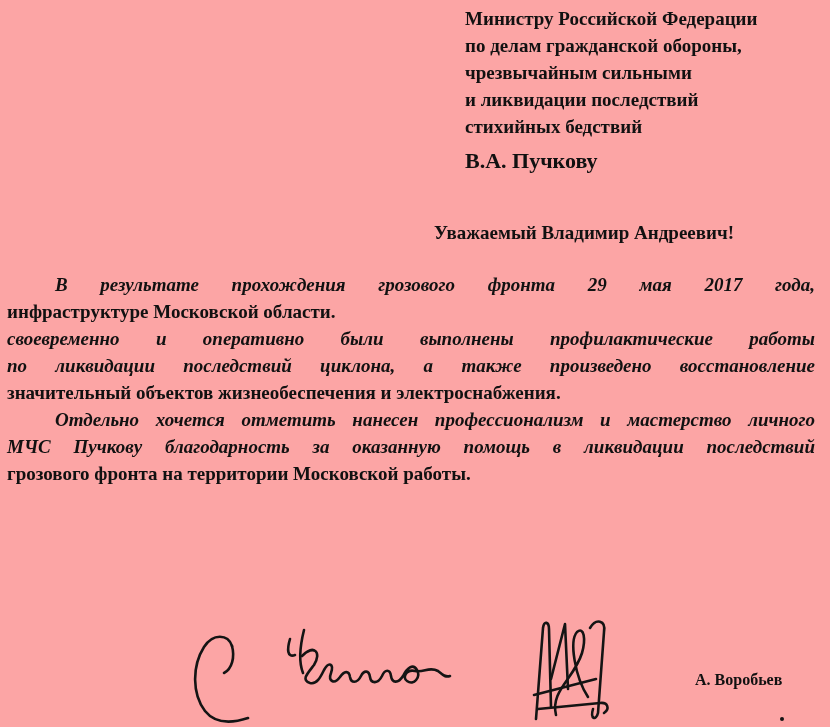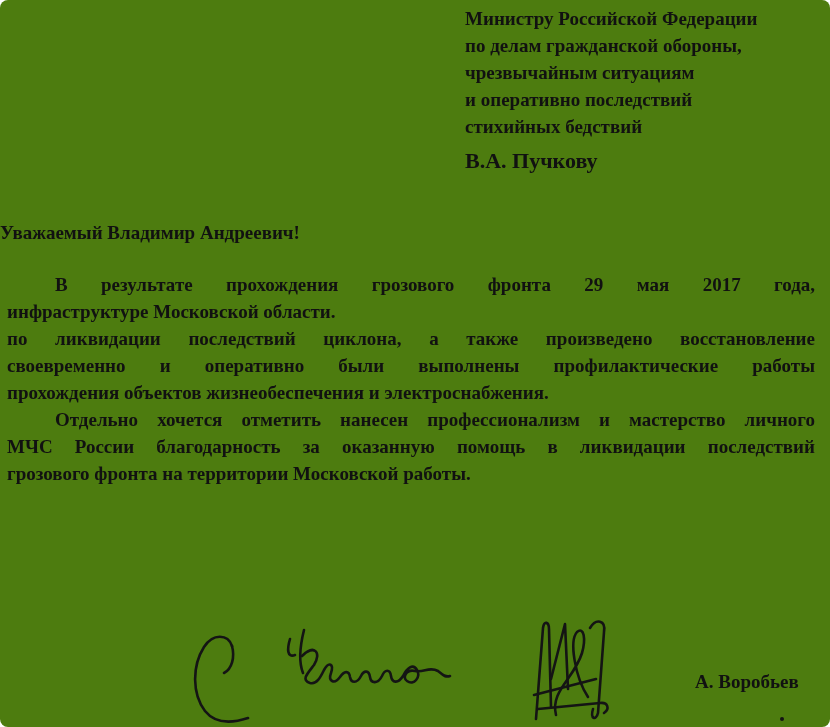--- a/index.html
+++ b/index.html
@@ -1,25 +1,24 @@
 <!DOCTYPE html>
 <html><head>
 <meta charset="utf-8">
 <style>
   html, body { margin: 0; padding: 0; background: #ffffff; }
   .page {
     position: relative;
     width: 830px;
     height: 727px;
-    background: #4d7c0f;
+    background: #fca5a5;
     overflow: hidden;
     font-family: "Liberation Serif", "DejaVu Serif", serif;
     color: #111111;
     font-weight: bold;
-    border-radius: 8px;
   }
   
   .addressee {
     position: absolute;
     left: 465px;
     top: 5px;
     width: 365px;
     font-size: 19px;
     line-height: 27px;
   }
@@ -30,89 +29,89 @@
     top: 148px;
     font-size: 22px;
     white-space: nowrap;
   }
   
   .salutation {
     position: absolute;
     left: 0;
     top: 222px;
     width: 734px;
-    text-align: left;
+    text-align: right;
     font-size: 19px;
   }
   
   .body-text {
     position: absolute;
     left: 7px;
     top: 271px;
     width: 808px;
     font-size: 19px;
     line-height: 27px;
   }
   .body-text .bl { width: 808px; }
-  .jst { text-align: justify; text-align-last: justify; }
+  .jst { text-align: justify; text-align-last: justify; font-style: italic; }
   .ind { text-indent: 48px; }
   
   .sig { position: absolute; }
   .sig svg path {
     fill: none;
     stroke: #141414;
     stroke-width: 2.6;
     stroke-linecap: round;
     stroke-linejoin: round;
   }
   .signer-name {
     position: absolute;
     left: 695px;
     top: 671px;
-    font-size: 19px;
+    font-size: 16px;
     white-space: nowrap;
   }
   .ink-dot {
     position: absolute;
     left: 780px;
     top: 717px;
     width: 4px;
     height: 4px;
     border-radius: 50%;
     background: #141414;
   }
 </style>
 </head>
 <body>
 
 <div class="page">
 
   <div class="addressee">
     <div class="line">Министру Российской Федерации</div>
     <div class="line">по делам гражданской обороны,</div>
-    <div class="line">чрезвычайным ситуациям</div>
-    <div class="line">и оперативно последствий</div>
+    <div class="line">чрезвычайным сильными</div>
+    <div class="line">и ликвидации последствий</div>
     <div class="line">стихийных бедствий</div>
   </div>
 
   <div class="addressee-name">В.А. Пучкову</div>
 
   <div class="salutation">Уважаемый Владимир Андреевич!</div>
 
   <div class="body-text">
     <div class="bl jst ind">В результате прохождения грозового фронта 29 мая 2017 года,</div>
     <div class="bl">инфраструктуре Московской области.</div>
 
+    <div class="bl jst">своевременно и оперативно были выполнены профилактические работы</div>
     <div class="bl jst">по ликвидации последствий циклона, а также произведено восстановление</div>
-    <div class="bl jst">своевременно и оперативно были выполнены профилактические работы</div>
-    <div class="bl">прохождения объектов жизнеобеспечения и электроснабжения.</div>
+    <div class="bl">значительный объектов жизнеобеспечения и электроснабжения.</div>
 
     <div class="bl jst ind">Отдельно хочется отметить нанесен профессионализм и мастерство личного</div>
 
-    <div class="bl jst">МЧС России благодарность за оказанную помощь в ликвидации последствий</div>
+    <div class="bl jst">МЧС Пучкову благодарность за оказанную помощь в ликвидации последствий</div>
     <div class="bl">грозового фронта на территории Московской работы.</div>
   </div>
 
   <div class="sig" style="left:166px; top:618px; width:300px; height:109px;">
     <svg width="300" height="109" viewBox="0 0 300 109">
       <path d="M66 28 C62 16 47 15 38 29 C26 48 26 76 39 93 C47 103 61 107 82 100"></path>
       <path d="M66 28 C69 39 66 51 58 55"></path>
       <path d="M124 21 C121 31 121 40 129 37"></path>
       <path d="M138 12 C134 28 133 45 137 55"></path>
       <path d="M136 38 C148 26 156 34 148 47 C141 56 135 62 144 65 C151 67 155 58 158 52 C163 43 168 46 165 55 C162 63 168 67 174 59 C178 53 183 52 184 59 C185 65 191 66 195 58 C198 52 203 52 204 59 C205 66 212 66 216 58 C219 51 224 51 225 58 C226 65 232 66 237 58 C241 50 247 45 251 52 C255 59 248 68 241 63 C236 60 240 51 249 53 C258 55 263 48 272 53 C276 56 279 60 284 58"></path>

